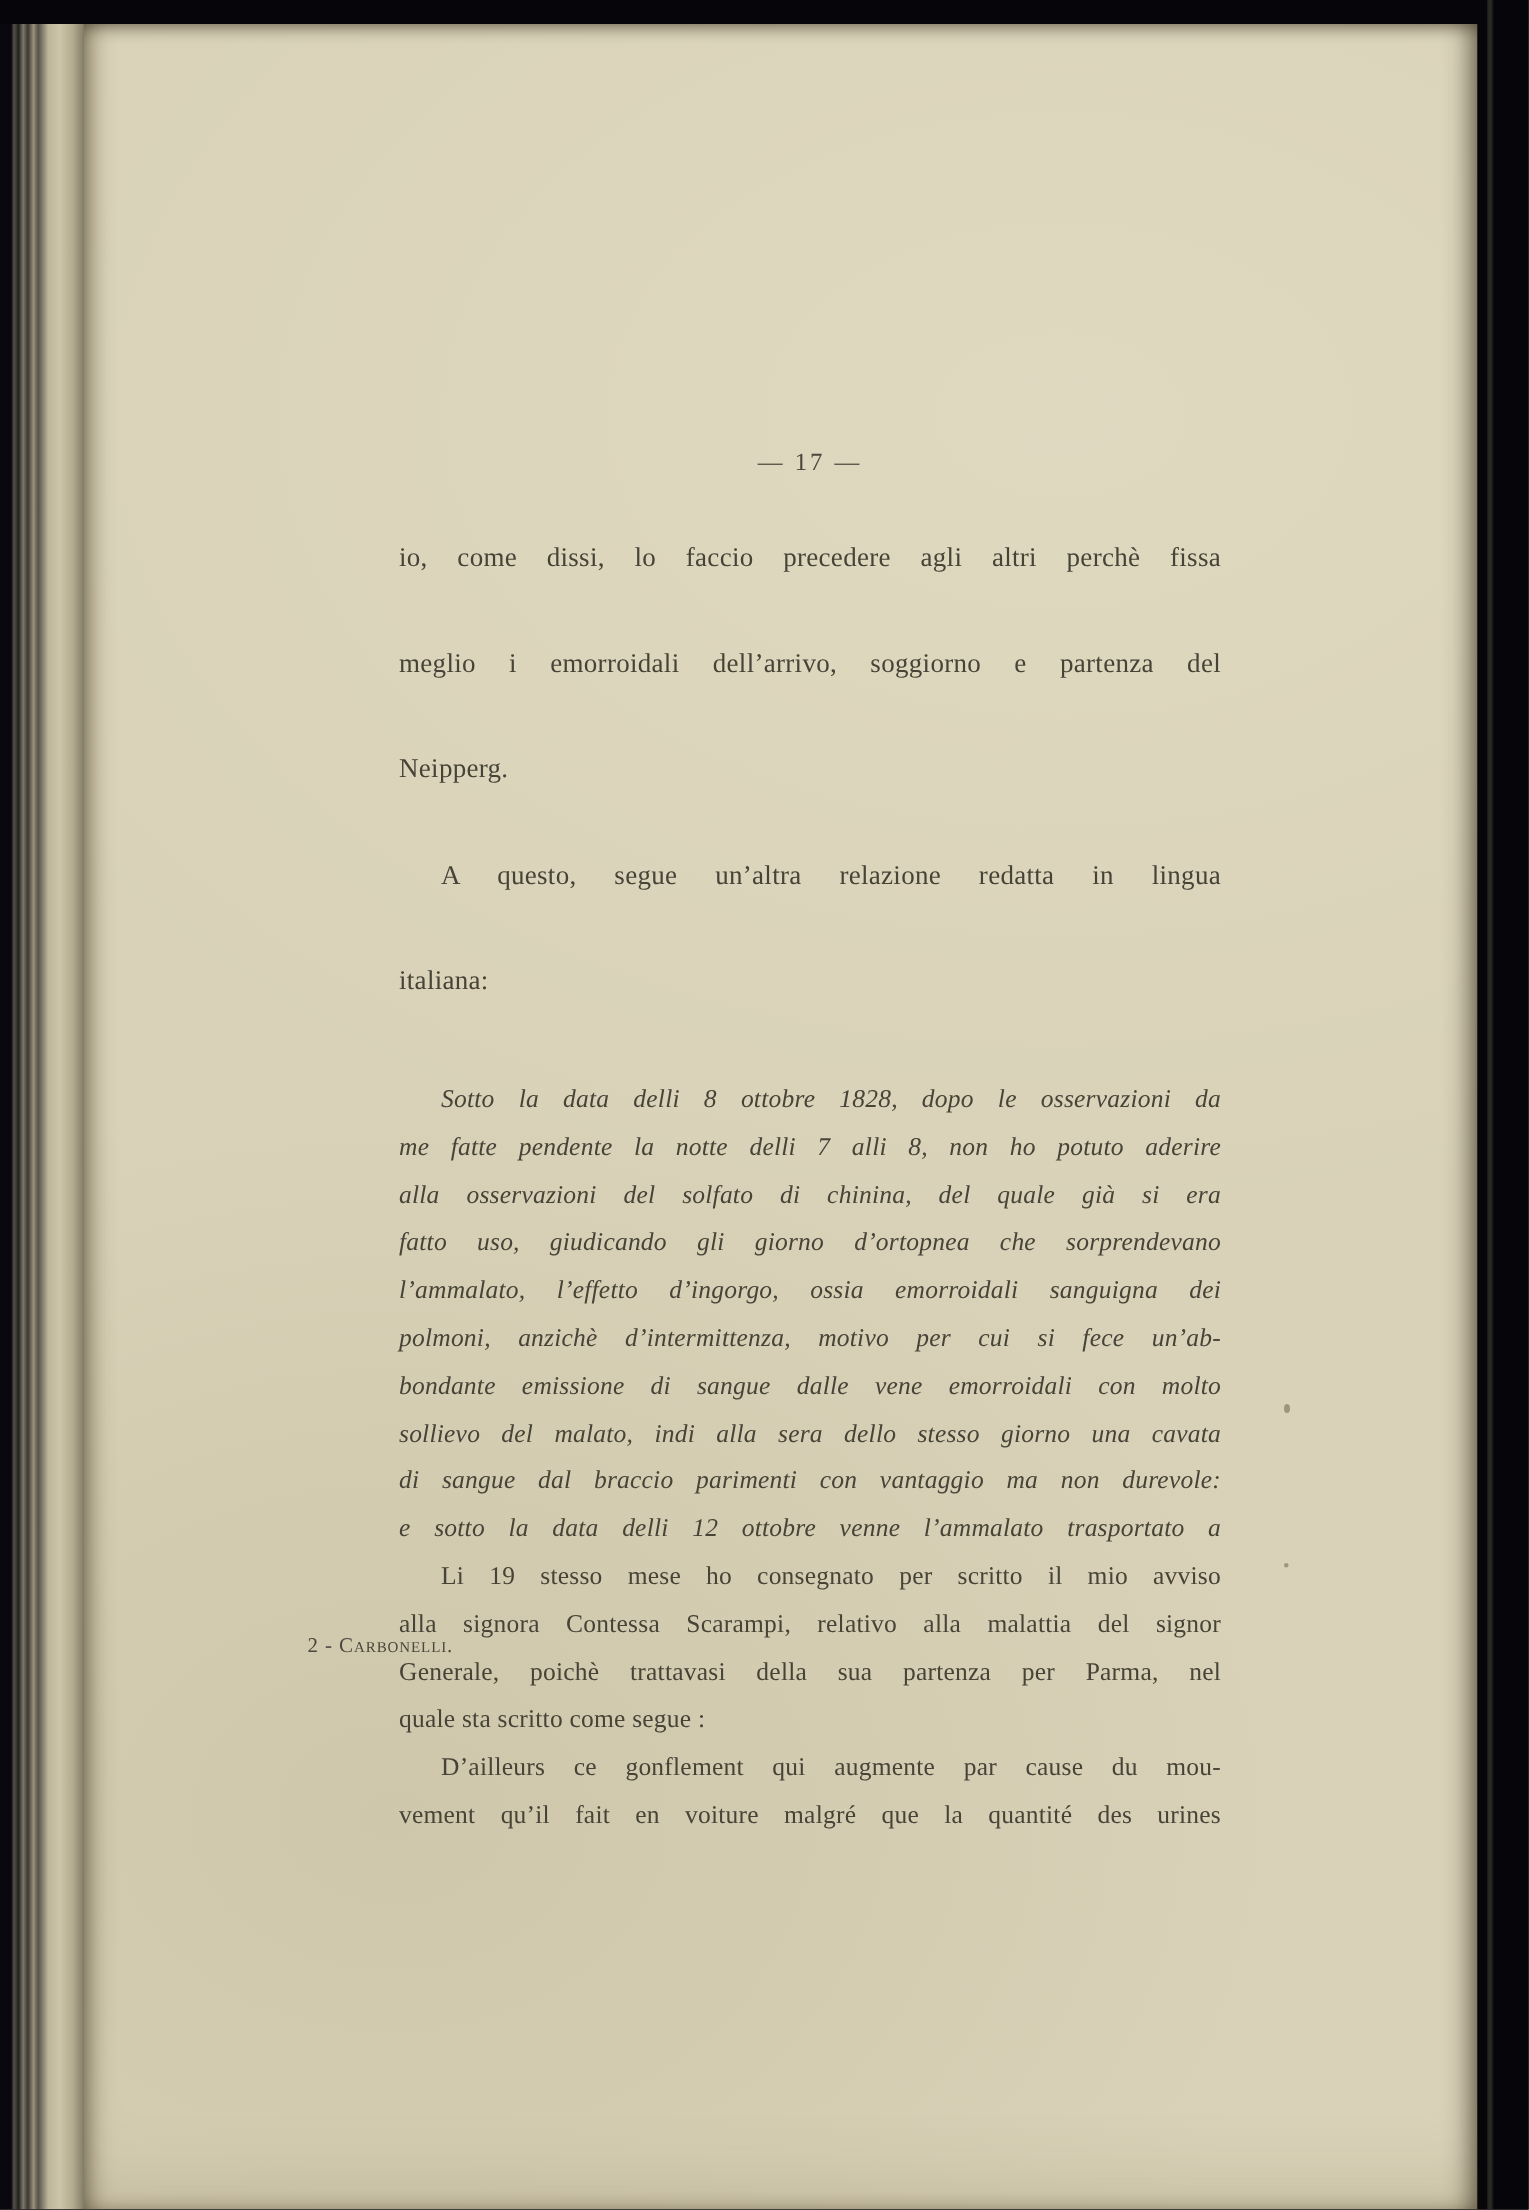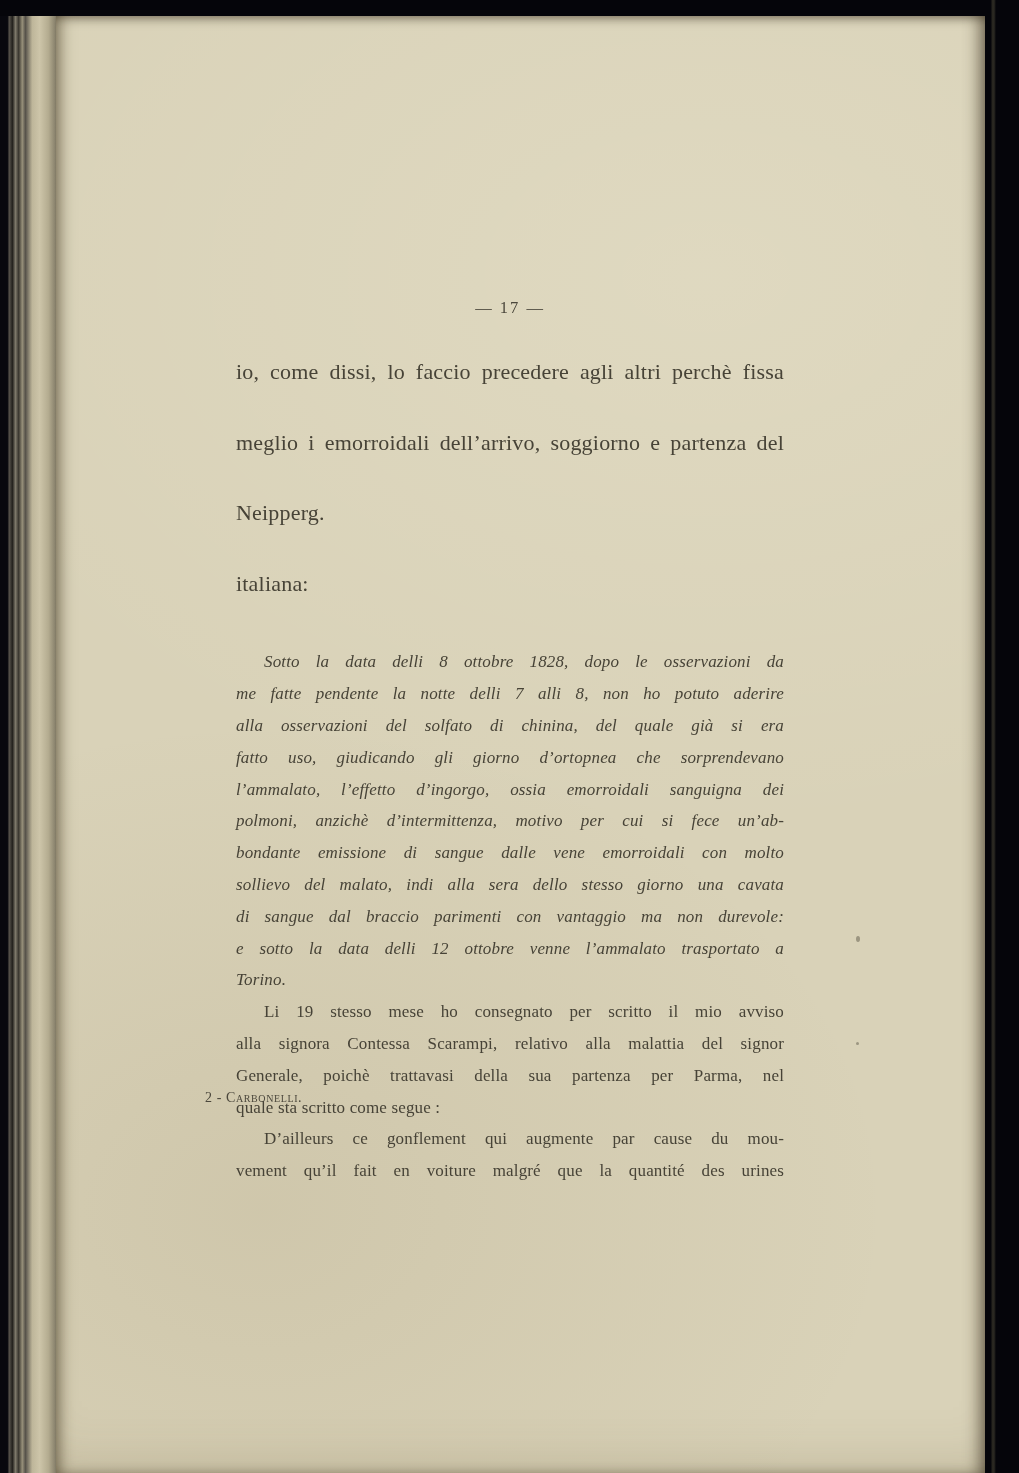--- a/index.html
+++ b/index.html
@@ -56,21 +56,21 @@
     right: 0; top: 0;
     width: 34px; height: 100%;
     background: linear-gradient(90deg,
       #05050a 0px, #05050a 6px,
       #27251f 7px, #2b2922 9px,
       #05050a 11px, #05050a 100%);
   }
   
   .content {
     position: absolute;
-    left: 180px; top: 284px;
+    left: 210px; top: 284px;
     width: 548px;
     color: #474337;
   }
   .page-number {
     text-align: center;
     font-size: 16.5px;
     letter-spacing: 2px;
     color: #4b473c;
   }
   .text-block {
@@ -82,21 +82,21 @@
     text-align-last: justify;
     white-space: normal;
   }
   .para .line.last {
     text-align-last: left;
   }
   .para .line.indent {
     text-indent: 28px;
   }
   .para.body .line {
-    font-size: 22px;
+    font-size: 18px;
     line-height: 33.6px;
     letter-spacing: 0.2px;
     margin-top: 37px;
   }
   .para.quote .line {
     font-size: 17px;
     line-height: 31.8px;
     letter-spacing: 0.15px;
   }
   .para.gap-before {
@@ -129,34 +129,34 @@
   <div class="paper">
     <div class="content">
       <div class="page-number">— 17 —</div>
       <div class="text-block" id="paragraphs">
           <div class="para body">
             <div class="line">io, come dissi, lo faccio precedere agli altri perchè fissa</div>
             <div class="line">meglio i emorroidali dell’arrivo, soggiorno e partenza del</div>
             <div class="line last">Neipperg.</div>
           </div>
           <div class="para body">
+            <div class="line indent">A questo, segue un’altra relazione redatta in lingua</div>
             <div class="line last">italiana:</div>
           </div>
           <div class="para quote gap-before">
             <div class="line indent">Sotto la data delli 8 ottobre 1828, dopo le osservazioni da</div>
             <div class="line">me fatte pendente la notte delli 7 alli 8, non ho potuto aderire</div>
             <div class="line">alla osservazioni del solfato di chinina, del quale già si era</div>
             <div class="line">fatto uso, giudicando gli giorno d’ortopnea che sorprendevano</div>
             <div class="line">l’ammalato, l’effetto d’ingorgo, ossia emorroidali sanguigna dei</div>
             <div class="line">polmoni, anzichè d’intermittenza, motivo per cui si fece un’ab-</div>
             <div class="line">bondante emissione di sangue dalle vene emorroidali con molto</div>
             <div class="line">sollievo del malato, indi alla sera dello stesso giorno una cavata</div>
             <div class="line">di sangue dal braccio parimenti con vantaggio ma non durevole:</div>
             <div class="line">e sotto la data delli 12 ottobre venne l’ammalato trasportato a</div>
-            <div class="line last">Torino.</div>
           </div>
           <div class="para quote">
             <div class="line indent">Li 19 stesso mese ho consegnato per scritto il mio avviso</div>
             <div class="line">alla signora Contessa Scarampi, relativo alla malattia del signor</div>
             <div class="line">Generale, poichè trattavasi della sua partenza per Parma, nel</div>
             <div class="line last">quale sta scritto come segue :</div>
           </div>
           <div class="para quote">
             <div class="line indent">D’ailleurs ce gonflement qui augmente par cause du mou-</div>
             <div class="line">vement qu’il fait en voiture malgré que la quantité des urines</div>

